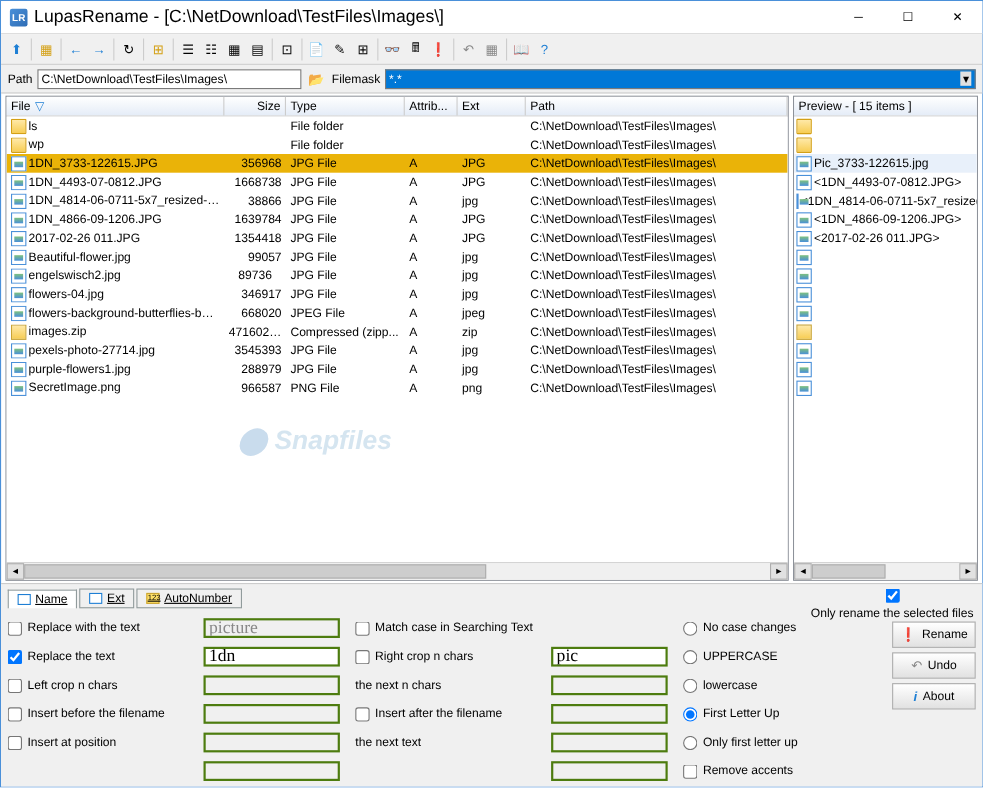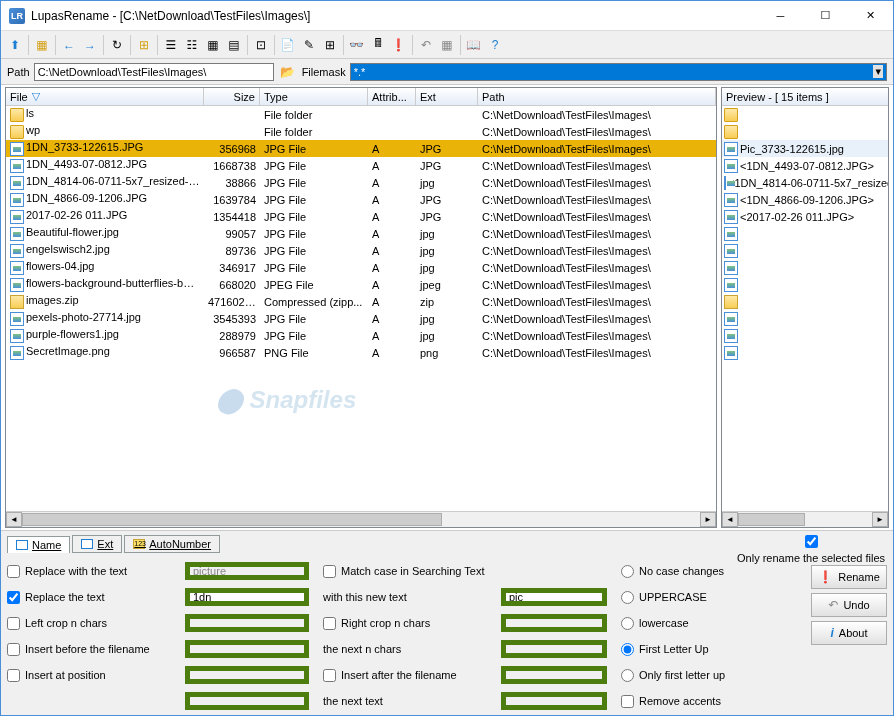--- a/index.html
+++ b/index.html
@@ -1,20 +1,20 @@
 <!DOCTYPE html>
 <html><head>
 <meta charset="utf-8">
 <style>
 * { box-sizing: border-box; margin: 0; padding: 0; }
 body { font-family: "Segoe UI", Tahoma, sans-serif; font-size: 11px; background: #fff; overflow: hidden; }
 .window { width: 894px; height: 716px; border: 1px solid #4a90d9; display: flex; flex-direction: column; }
 .titlebar { height: 30px; background: #fff; border-bottom: 1px solid #ddd; display: flex; align-items: center; padding: 0 0 0 8px; }
 .titlebar-icon { width: 16px; height: 16px; background: linear-gradient(135deg,#4a90d9,#2e6db5); border-radius: 2px; margin-right: 6px; display:inline-flex;align-items:center;justify-content:center;color:#fff;font-size:9px;font-weight:bold; }
-.titlebar-text { flex: 1; font-size: 12px; }
+.titlebar-text { flex: 1; font-size: 16px; }
 .winbtns { display: flex; }
 .winbtn { width: 45px; height: 29px; display: flex; align-items: center; justify-content: center; cursor: pointer; font-family: Arial; }
 .toolbar { height: 28px; background: #f0f0f0; border-bottom: 1px solid #ccc; display: flex; align-items: center; padding: 0 4px; gap: 1px; }
 .tbtn { width: 20px; height: 20px; display: flex; align-items: center; justify-content: center; cursor: pointer; font-size: 12px; border: 1px solid transparent; }
 .tsep { width: 1px; height: 20px; background: #ccc; margin: 0 2px; }
 .pathbar { height: 26px; background: #f0f0f0; border-bottom: 1px solid #ccc; display: flex; align-items: center; padding: 0 6px; gap: 4px; }
 .pathbar label { font-size: 11px; }
 .pathinput { height: 18px; border: 1px solid #7a7a7a; padding: 0 3px; font-size: 11px; background:#fff; }
 .maskselect { flex:1; height: 18px; border: 1px solid #7a7a7a; background: #0078d7; color:#fff; display:flex; align-items:center; padding:0 3px; position:relative; }
 .maskselect::after { content:"▾"; position:absolute; right:3px; color:#000; background:#e1e1e1; padding:0 2px; }
@@ -39,21 +39,21 @@
 .bottom { border-top:1px solid #ccc; padding:4px 6px; background:#f0f0f0; }
 .tabstrip { display:flex; align-items:center; gap:2px; margin-bottom:8px;text-decoration:underline; }
 .tab { padding:2px 8px; border:1px solid #919b9c; background:#fff; font-size:11px; cursor:pointer; display:flex; align-items:center; gap:4px; border-bottom:none; }
 .tab.inactive { background:#f0f0f0; border-bottom:1px solid #919b9c; }
 .tabicon { width:12px; height:10px; display:inline-block; }
 .opts { display:flex; gap:10px; }
 .optcol { display:flex; flex-direction:column; gap:6px; }
 .optrow { display:flex; align-items:center; height:20px; gap:5px; }
 .chk { width:13px; height:13px; }
 .optlabel { font-size:11px; white-space:nowrap; }
-.txtfield { height:18px; border:5px solid #4d7c0f; padding:0 3px; font-size:11px; background:#fff; }
+.txtfield { height:18px; border:2px solid #4d7c0f; padding:0 3px; font-size:16px; background:#fff;font-family:Liberation Serif, serif; }
 .txtfield:disabled { background:#f0f0f0; color:#888; }
 .btncol { margin-left:auto; display:flex; flex-direction:column; gap:4px; padding-top:4px; }
 .sidebtn { width:76px; height:24px; border:1px solid #adadad; background:linear-gradient(#fff,#e1e1e1); font-size:11px; cursor:pointer; display:flex; align-items:center; justify-content:center; gap:5px; }
 .sidebtn .ico { font-size:12px; }
 .prevhdr { height:18px; background:linear-gradient(#fff,#e4ecf7); border-bottom:1px solid #ccc; padding:1px 4px; font-size:11px; display:flex; align-items:center; }
 .prevrow { height:17px; display:flex; align-items:center; padding:0 2px; font-size:11px; white-space:nowrap; overflow:hidden; }
 .watermark { position:absolute; top:280px; left:210px; font-size:24px; color:#d5e5f0; font-weight:bold; font-style:italic; pointer-events:none; }
 .only-rename { position:absolute; right:8px; top:4px; display:flex; align-items:center; gap:4px; font-size:11px;flex-direction:column; }
 </style>
 </head>
@@ -188,21 +188,21 @@
           <div class="row">
             <div class="cell" style="width:198px"><span class="ficon img"></span>Beautiful-flower.jpg</div>
             <div class="cell" style="width:56px;text-align:right">99057</div>
             <div class="cell" style="width:108px">JPG File</div>
             <div class="cell" style="width:48px">A</div>
             <div class="cell" style="width:62px">jpg</div>
             <div class="cell" style="flex:1">C:\NetDownload\TestFiles\Images\</div>
           </div>
           <div class="row">
             <div class="cell" style="width:198px"><span class="ficon img"></span>engelswisch2.jpg</div>
-            <div class="cell" style="width:56px;text-align:right">89736</div>
+            <div class="cell" style="width:56px;text-align:center">89736</div>
             <div class="cell" style="width:108px">JPG File</div>
             <div class="cell" style="width:48px">A</div>
             <div class="cell" style="width:62px">jpg</div>
             <div class="cell" style="flex:1">C:\NetDownload\TestFiles\Images\</div>
           </div>
           <div class="row">
             <div class="cell" style="width:198px"><span class="ficon img"></span>flowers-04.jpg</div>
             <div class="cell" style="width:56px;text-align:right">346917</div>
             <div class="cell" style="width:108px">JPG File</div>
             <div class="cell" style="width:48px">A</div>
@@ -381,23 +381,20 @@
             <input class="txtfield" style="width: 124px;" disabled="">
           </div>
       </div>
 
       <div class="optcol" style="width:168px">
         <div class="optrow">
             <input type="checkbox" class="chk" style="">
             <span class="optlabel">Match case  in Searching Text</span>
           </div>
         <div class="optrow">
-            <span class="optlabel">with this new text</span>
-          </div>
-        <div class="optrow">
             <input type="checkbox" class="chk" style="">
             <span class="optlabel">Right crop n chars</span>
           </div>
         <div class="optrow">
             <span class="optlabel">the next n chars</span>
           </div>
         <div class="optrow">
             <input type="checkbox" class="chk" style="">
             <span class="optlabel">Insert after the filename</span>
           </div>

